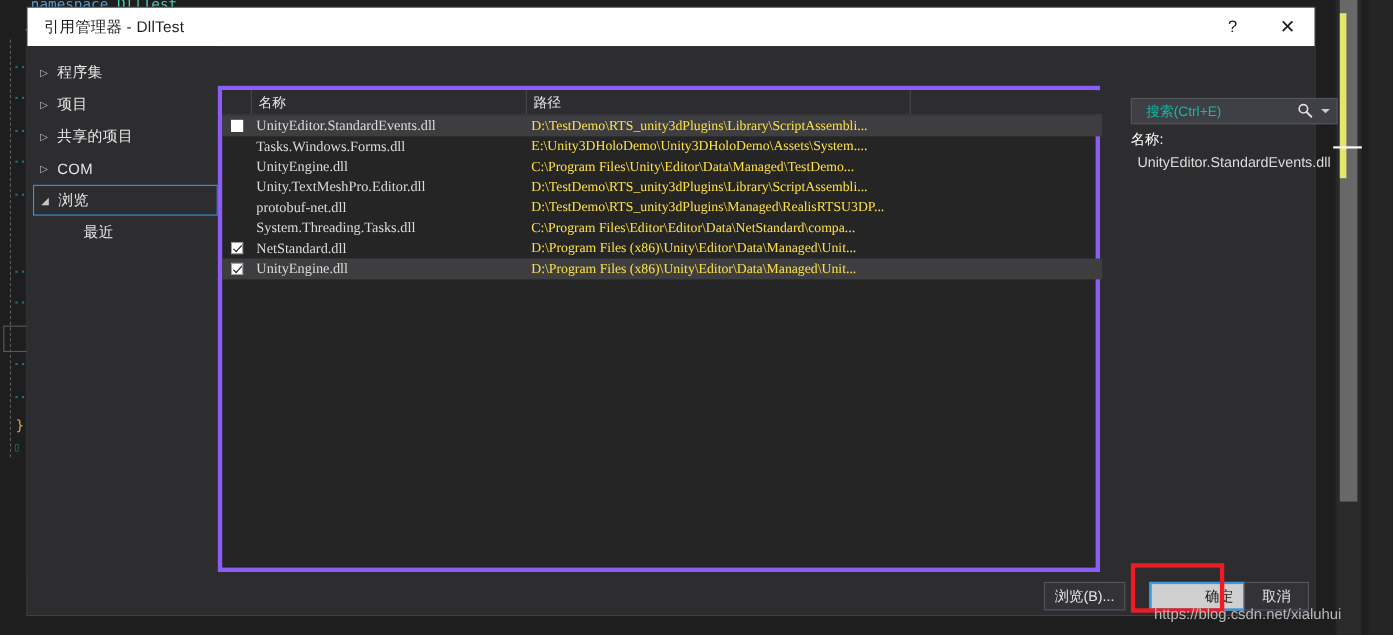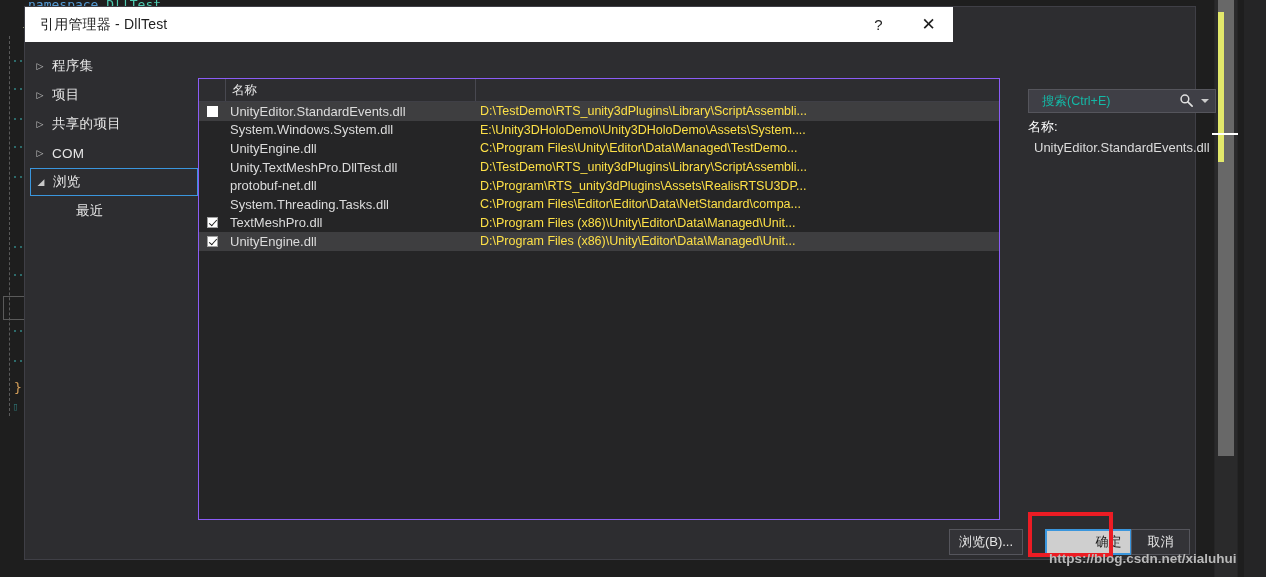--- a/index.html
+++ b/index.html
@@ -27,21 +27,21 @@
   .vs-scroll-col{position:absolute;right:0;top:0;width:52px;height:577px;background:#252526;}
   .vs-scroll-track{position:absolute;left:1px;top:0;width:22px;height:577px;background:#2a2a2b;}
   .vs-scroll-thumb{position:absolute;left:3px;top:0;width:16px;height:456px;background:#686868;}
   .vs-change-bar{position:absolute;left:3px;top:12px;width:6px;height:150px;background:#e2e86b;}
   .vs-caret-mark{position:absolute;left:-3px;top:133px;width:30px;height:2px;background:#ffffff;}
   .vs-scroll-right{position:absolute;left:24px;top:0;width:6px;height:577px;background:#1e1e1e;}
 
   
   .dialog{position:absolute;left:25px;top:7px;width:1170px;height:552px;background:#2d2d30;
           box-shadow:0 0 0 1px #3f3f46;}
-  .titlebar{position:absolute;left:0;top:0;width:928px;height:35px;background:#ffffff;}
+  .titlebar{position:absolute;left:0;top:0;width:1170px;height:35px;background:#ffffff;}
   .dialog-title{position:absolute;left:15px;top:9px;font-size:14px;color:#1e1e1e;
                 font-family:"Liberation Sans","DejaVu Sans",sans-serif;letter-spacing:0.2px;}
   .tb-btn{position:absolute;top:0;width:45px;height:35px;color:#1e1e1e;font-size:15px;
           display:flex;align-items:center;justify-content:center;cursor:default;}
   .tb-help{right:52px;}
   .tb-close{right:2px;font-size:17px;}
 
   .dialog-body{position:absolute;left:0;top:35px;width:1170px;height:482px;background:#2d2d30;}
 
   
@@ -49,21 +49,21 @@
   .tree-item{position:absolute;left:5px;height:28px;width:168px;display:flex;align-items:center;
              font-size:13.5px;color:#e6e6e6;cursor:default;}
   .tree-item .arrow{width:20px;text-align:center;font-size:9px;color:#c8c8c8;}
   .tree-item .lbl{padding-left:2px;letter-spacing:0.3px;}
   .tree-item.selected{border:1px solid #3a96dd;box-sizing:border-box;}
   .tree-item.child{padding-left:20px;}
   .tree-item.child .lbl{padding-left:26px;}
 
   
   .list-panel{position:absolute;left:173px;top:36px;width:802px;height:442px;background:#252526;
-              border:1px solid #8b5cf6;box-sizing:border-box;}
+              border:4px solid #8b5cf6;box-sizing:border-box;font-family:Liberation Serif, serif;}
   .list-header{position:absolute;left:0;top:0;width:800px;height:23px;background:#2d2d30;
                border-bottom:1px solid #3f3f46;box-sizing:border-box;}
   .hcell{position:absolute;top:0;height:22px;display:flex;align-items:center;
          font-size:12.5px;color:#e6e6e6;border-right:1px solid #484850;box-sizing:border-box;padding-left:6px;}
   .hc-check{left:0;width:27px;border-right:1px solid #484850;}
   .hc-name{left:27px;width:250px;}
   .hc-path{left:277px;width:349px;}
   .hc-rest{left:626px;width:174px;border-right:none;}
 
   .rows{position:absolute;left:0;top:23px;width:800px;}
@@ -96,21 +96,21 @@
   .btn{position:absolute;top:5px;height:26px;background:#333337;border:1px solid #55555c;
        color:#e6e6e6;font-size:13px;display:flex;align-items:center;justify-content:center;
        box-sizing:border-box;cursor:default;}
   .btn-browse{left:924px;width:74px;}
   .btn-ok{left:1020px;width:87px;background:#cfcfcf;color:#1b1b1b;border:2px solid #3a96dd;padding-left:40px;}
   .btn-cancel{left:1106px;width:59px;}
 
   .red-rect{position:absolute;left:1028px;top:512px;width:85px;height:45px;
             border:4px solid #ec1c24;box-sizing:border-box;pointer-events:none;}
   .watermark{position:absolute;left:1049px;top:551px;font-size:13.5px;color:#b9b9b9;
-             font-family:"Liberation Sans","DejaVu Sans",sans-serif;font-weight:bold;}
+             font-family:"Liberation Sans","DejaVu Sans",sans-serif;}
 </style>
 </head>
 <body>
 
 <div class="screen">
 
   <div class="vs-editor">
     <div class="vs-gutter"></div>
     <div class="vs-code">
       <div class="code-line" style="left:28px;top:-3px;"><span class="kw">namespace</span> <span class="typ"></span><span class="typ">DllTest</span></div>
@@ -183,68 +183,69 @@
         </div>
         <div class="tree-item child" style="top:155px;">
           <span class="lbl">最近</span>
         </div>
       </div>
 
       <div class="list-panel">
         <div class="list-header">
           <div class="hcell hc-check"></div>
           <div class="hcell hc-name">名称</div>
+          <div class="hcell hc-path">路径</div>
           <div class="hcell hc-rest"></div>
         </div>
 
         <div class="rows">
 
           <div class="row hl">
             <div class="cb-cell">
                 <div class="cb white"></div>
               </div>
             <div class="name-cell">UnityEditor.StandardEvents.dll</div>
             <div class="path-cell">D:\TestDemo\RTS_unity3dPlugins\Library\ScriptAssembli...</div>
           </div>
 
           <div class="row">
             <div class="cb-cell"></div>
-            <div class="name-cell">System.Windows.System.dll</div>
+            <div class="name-cell">Tasks.Windows.Forms.dll</div>
             <div class="path-cell">E:\Unity3DHoloDemo\Unity3DHoloDemo\Assets\System....</div>
           </div>
 
           <div class="row">
             <div class="cb-cell"></div>
             <div class="name-cell">UnityEngine.dll</div>
             <div class="path-cell">C:\Program Files\Unity\Editor\Data\Managed\TestDemo...</div>
           </div>
 
           <div class="row">
             <div class="cb-cell"></div>
-            <div class="name-cell">Unity.TextMeshPro.DllTest.dll</div>
+            <div class="name-cell">Unity.TextMeshPro.Editor.dll</div>
             <div class="path-cell">D:\TestDemo\RTS_unity3dPlugins\Library\ScriptAssembli...</div>
           </div>
 
           <div class="row">
             <div class="cb-cell"></div>
             <div class="name-cell">protobuf-net.dll</div>
-            <div class="path-cell">D:\Program\RTS_unity3dPlugins\Assets\RealisRTSU3DP...</div>
+            <div class="path-cell">D:\TestDemo\RTS_unity3dPlugins\Managed\RealisRTSU3DP...</div>
           </div>
 
           <div class="row">
             <div class="cb-cell"></div>
             <div class="name-cell">System.Threading.Tasks.dll</div>
             <div class="path-cell">C:\Program Files\Editor\Editor\Data\NetStandard\compa...</div>
           </div>
 
           <div class="row">
             <div class="cb-cell">
                 <div class="cb checked"></div>
               </div>
-            <div class="name-cell">TextMeshPro.dll</div>
+            <div class="name-cell">NetStandard.dll</div>
             <div class="path-cell">D:\Program Files (x86)\Unity\Editor\Data\Managed\Unit...</div>
           </div>
 
           <div class="row hl">
             <div class="cb-cell">
                 <div class="cb checked"></div>
               </div>
             <div class="name-cell">UnityEngine.dll</div>
             <div class="path-cell">D:\Program Files (x86)\Unity\Editor\Data\Managed\Unit...</div>
           </div>

